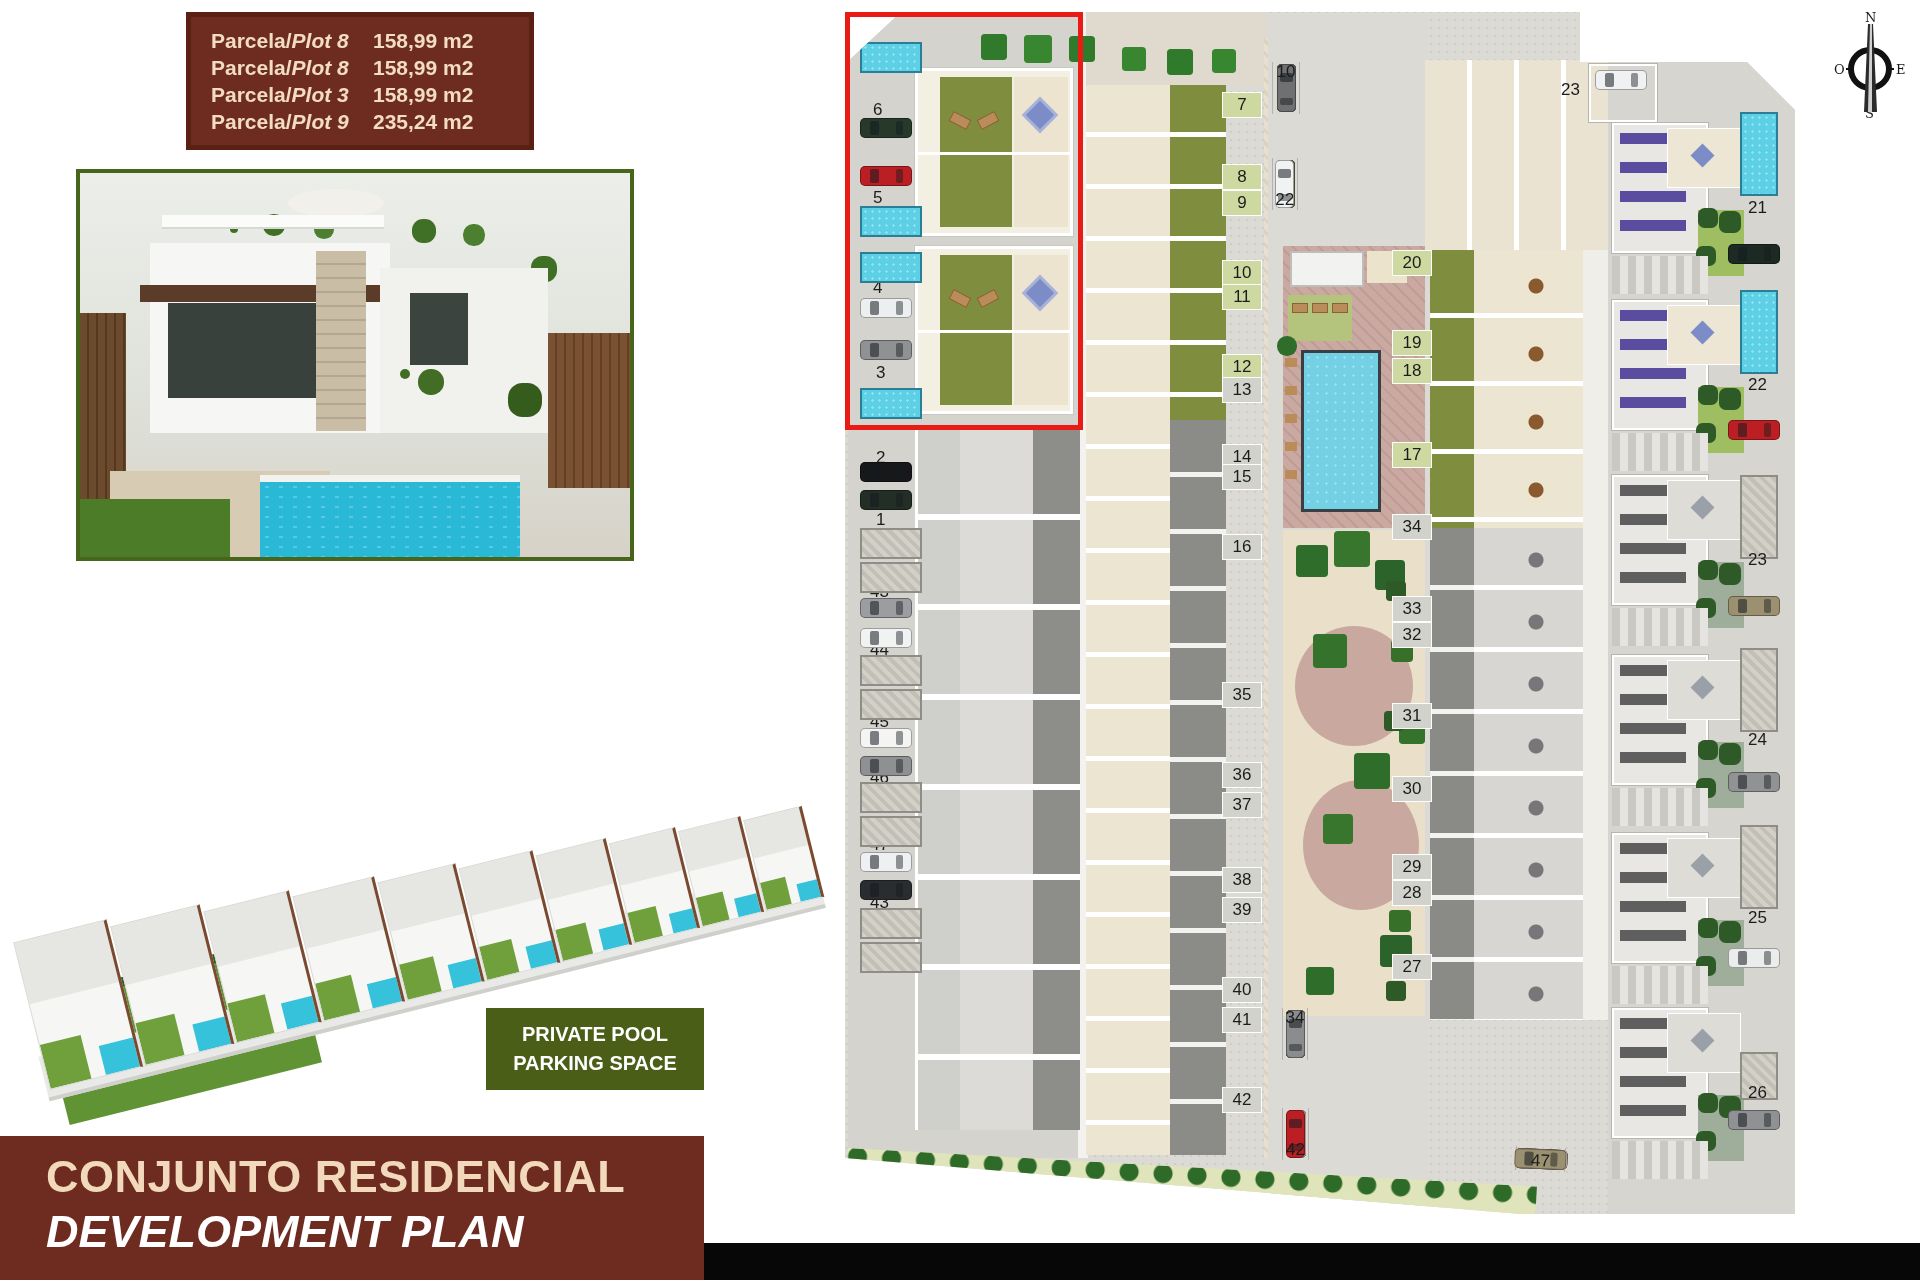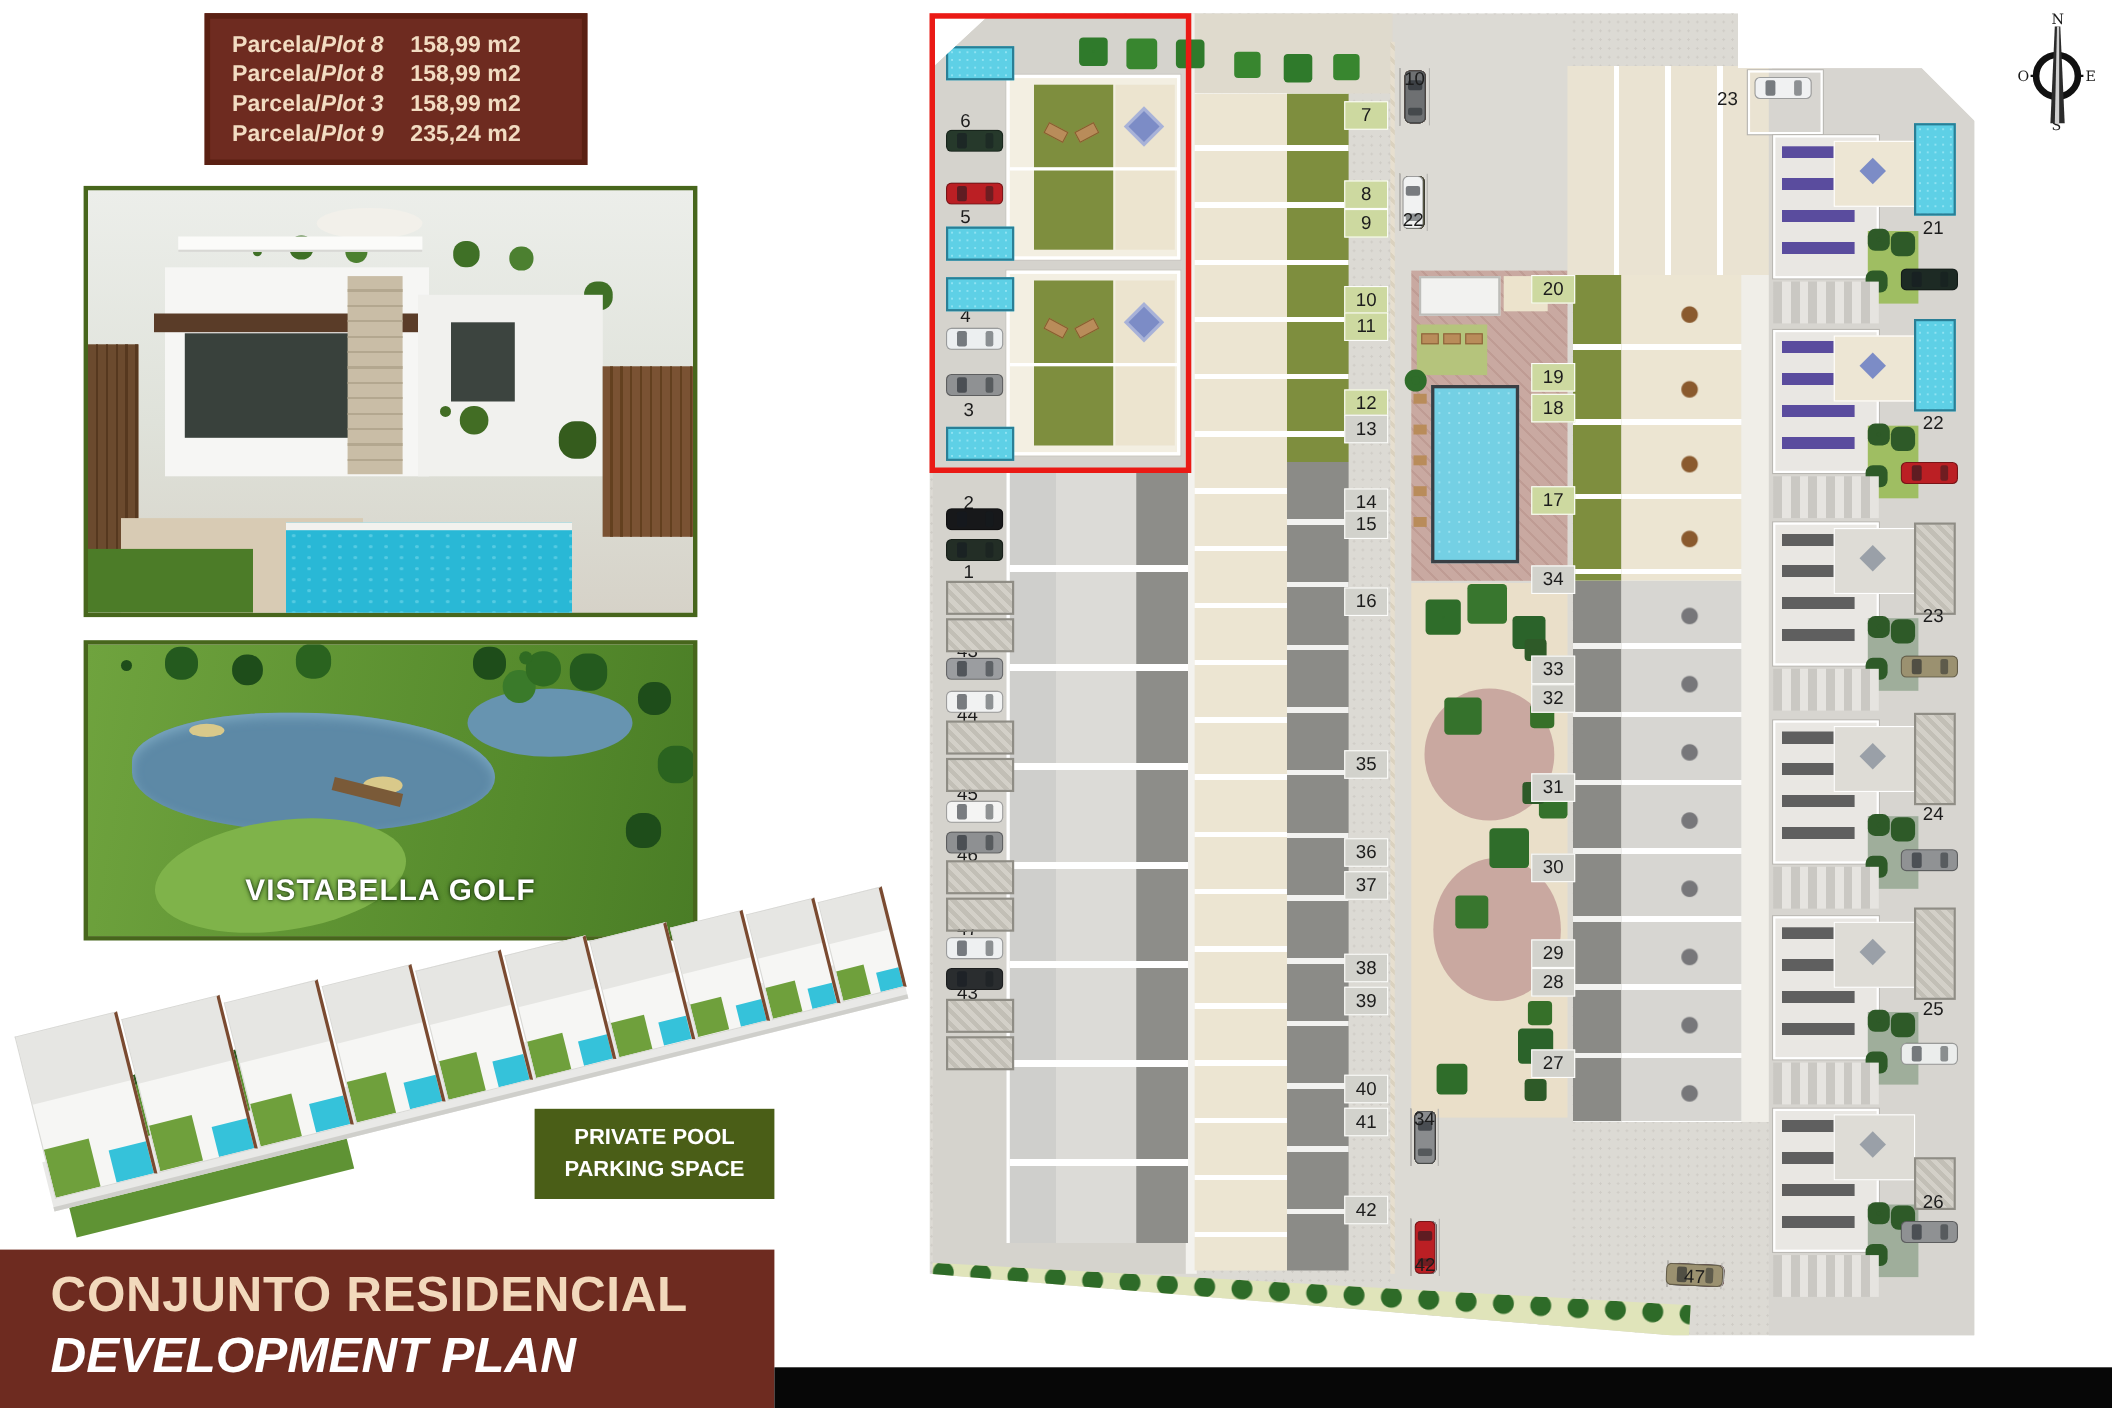--- a/index.html
+++ b/index.html
@@ -262,30 +262,20 @@
     <div class="abs v-right"></div>
     <div class="abs v-win"></div>
     <div class="abs v-fence-l"></div>
     <div class="abs v-fence-r"></div>
     <div class="abs v-deck"></div>
     <div class="abs v-grass"></div>
     <div class="abs v-pool"></div>
     <div class="abs v-plant"></div>
   </div>
 
-  <div class="abs photo golf-photo">
-    <div class="abs g-trees"></div>
-    <div class="abs g-lake"></div>
-    <div class="abs g-lake2"></div>
-    <div class="abs g-fair"></div>
-    <div class="abs g-sand"></div>
-    <div class="abs g-bridge"></div>
-    <div class="abs g-palm"></div>
-    <div class="abs g-caption">VISTABELLA GOLF</div>
-  </div>
 
   <div class="abs r3d">
     <div class="abs r-grass"></div>
     <div class="abs r-base"></div>
     <div class="abs r-row">
 
     <div class="r-unit" style="width: 92px; height: 150px;"></div>
         <div class="r-unit" style="width: 88px; height: 142px;"></div>
         <div class="r-unit" style="width: 84px; height: 134px;"></div>
         <div class="r-unit" style="width: 80px; height: 127px;"></div>

